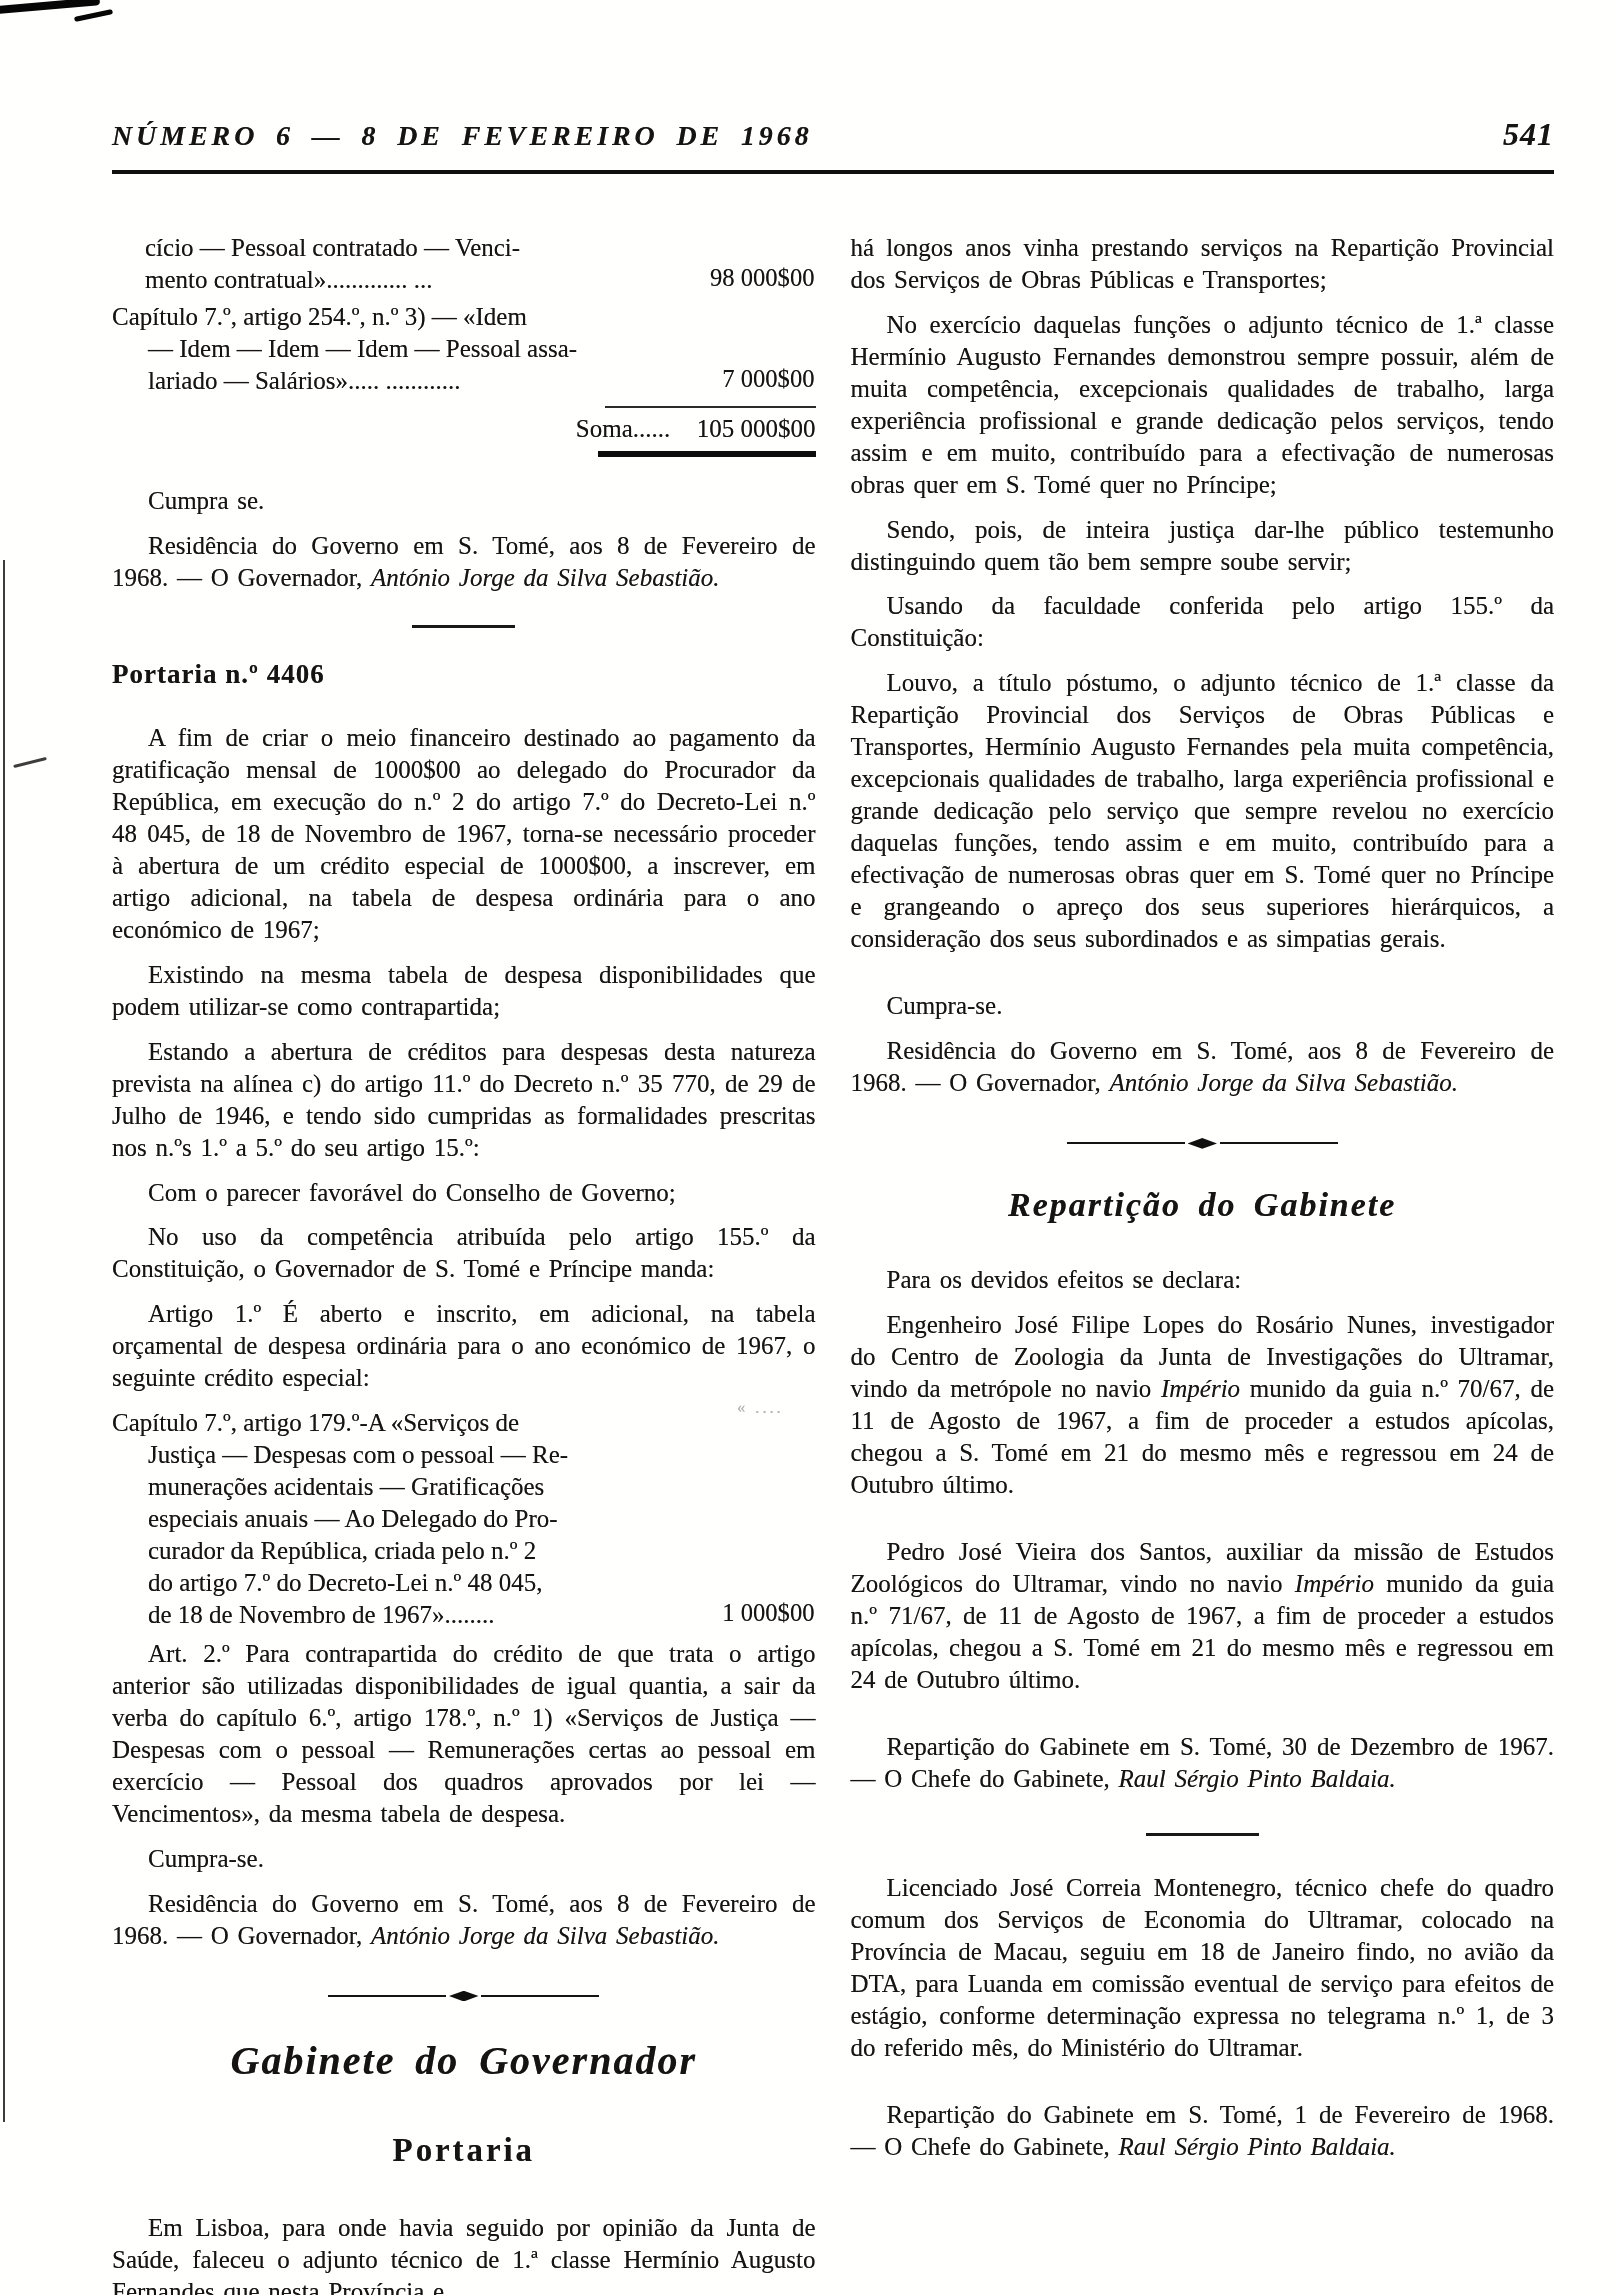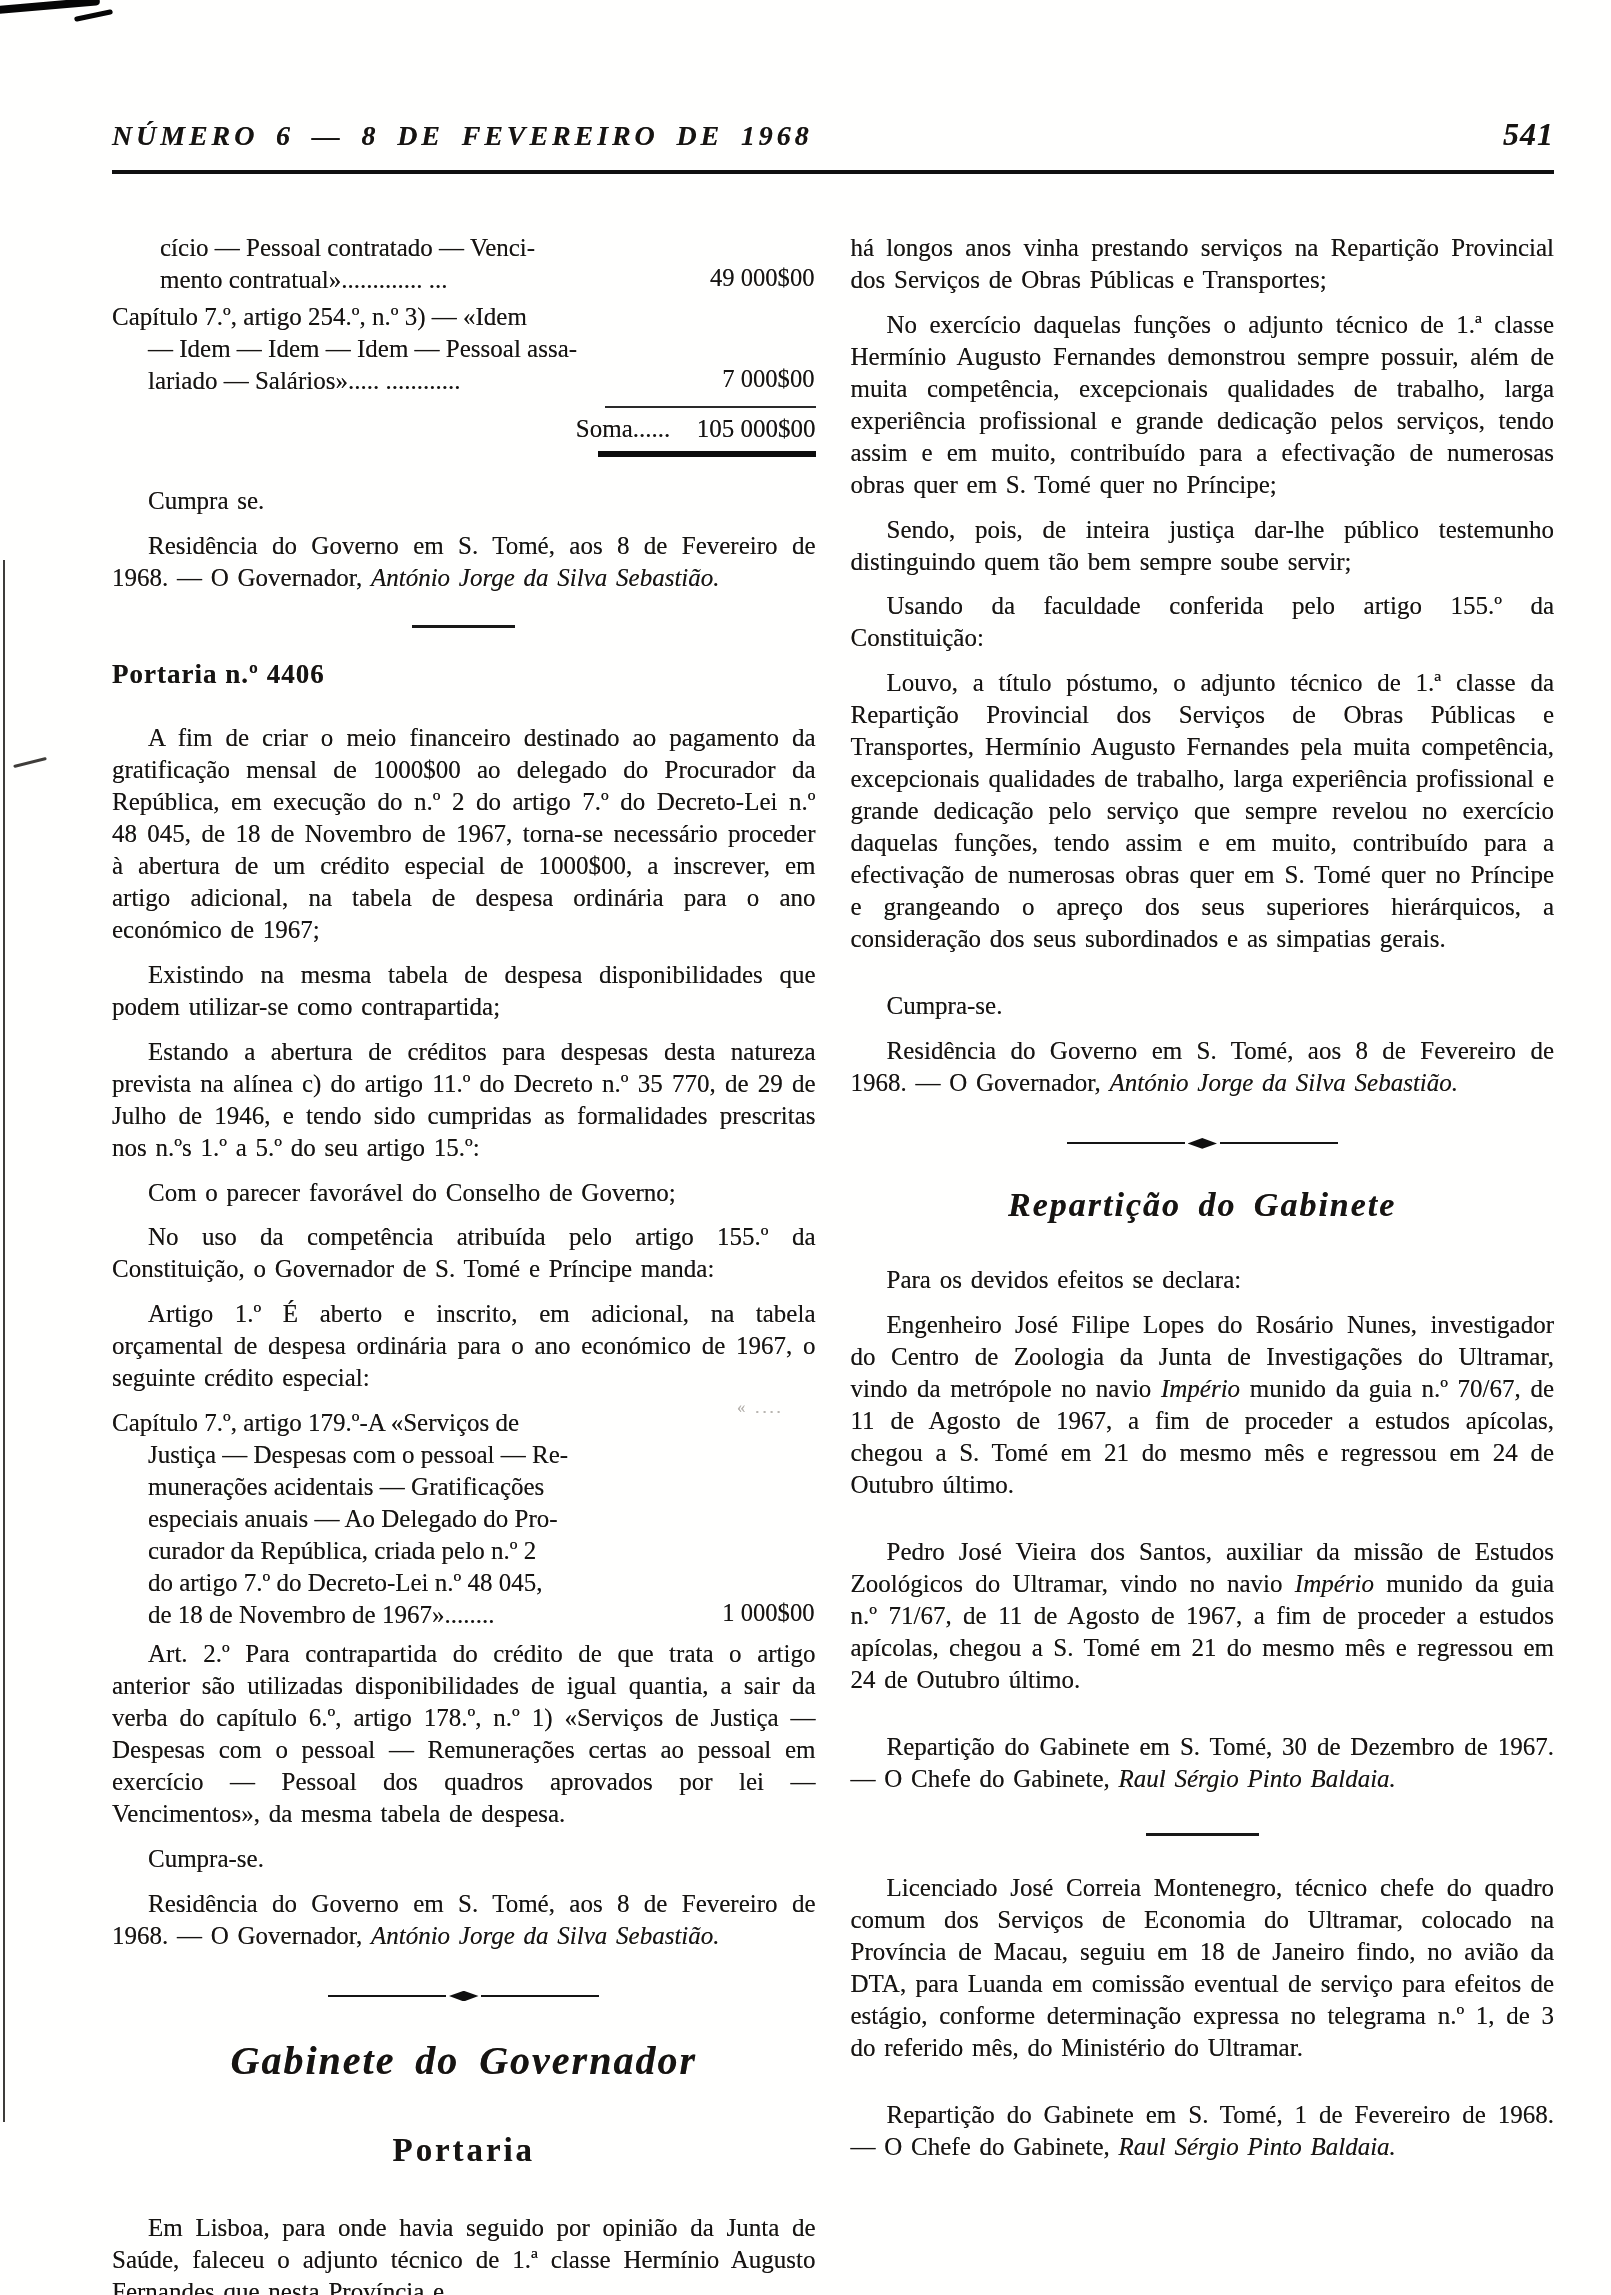--- a/index.html
+++ b/index.html
@@ -25,21 +25,21 @@
   .ind{text-indent:36px;}
   .gap{margin-top:35px;}
   .gap-sm{margin-top:7px;}
   .sig i{font-style:italic;}
   i{font-style:italic;}
   
   .bud{position:relative;margin:0 0 4.9px;}
   .bud .amount{position:absolute;right:1px;bottom:2.9px;font-size:24.6px;}
   .bud-text{width:550px;}
   .bud-text div{white-space:nowrap;}
-  .bud-ind .bud-text{margin-left:48px;}
+  .bud-ind .bud-text{margin-left:33px;}
   .bud-hang .bud-text div:not(:first-child){margin-left:36px;}
   .bud2 .bud-text{width:570px;}
   .soma{margin:8.8px 0 28.5px;}
   .soma-rule-top{margin-left:auto;width:211px;height:2px;background:#2a2a2a;margin-bottom:4.9px;}
   .soma-line{display:flex;justify-content:flex-end;align-items:baseline;}
   .soma-label{margin-right:26.5px;}
   .soma-rule-bottom{margin-left:auto;width:218px;height:6.4px;background:#0d0d0d;margin-top:5.9px;}
   
   .sep-short{width:103px;height:2.5px;background:#181818;margin:31px auto 29.5px;}
   .sep-plain{width:113px;height:2.5px;background:#181818;margin:38px auto 36px;}
@@ -83,21 +83,21 @@
 
     <div class="cols">
 
       <div class="col">
 
         <div class="bud bud-ind">
           <div class="bud-text">
             <div>cício — Pessoal contratado — Venci-</div>
             <div>mento contratual»............. ...</div>
           </div>
-          <span class="amount">49 000$00</span>
+          <span class="amount">98 000$00</span>
         </div>
 
         <div class="bud bud-hang">
           <div class="bud-text">
             <div>Capítulo 7.º, artigo 254.º, n.º 3) — «Idem</div>
             <div>— Idem — Idem — Idem — Pessoal assa-</div>
             <div>lariado — Salários»..... ............</div>
           </div>
           <span class="amount">7 000$00</span>
         </div>

